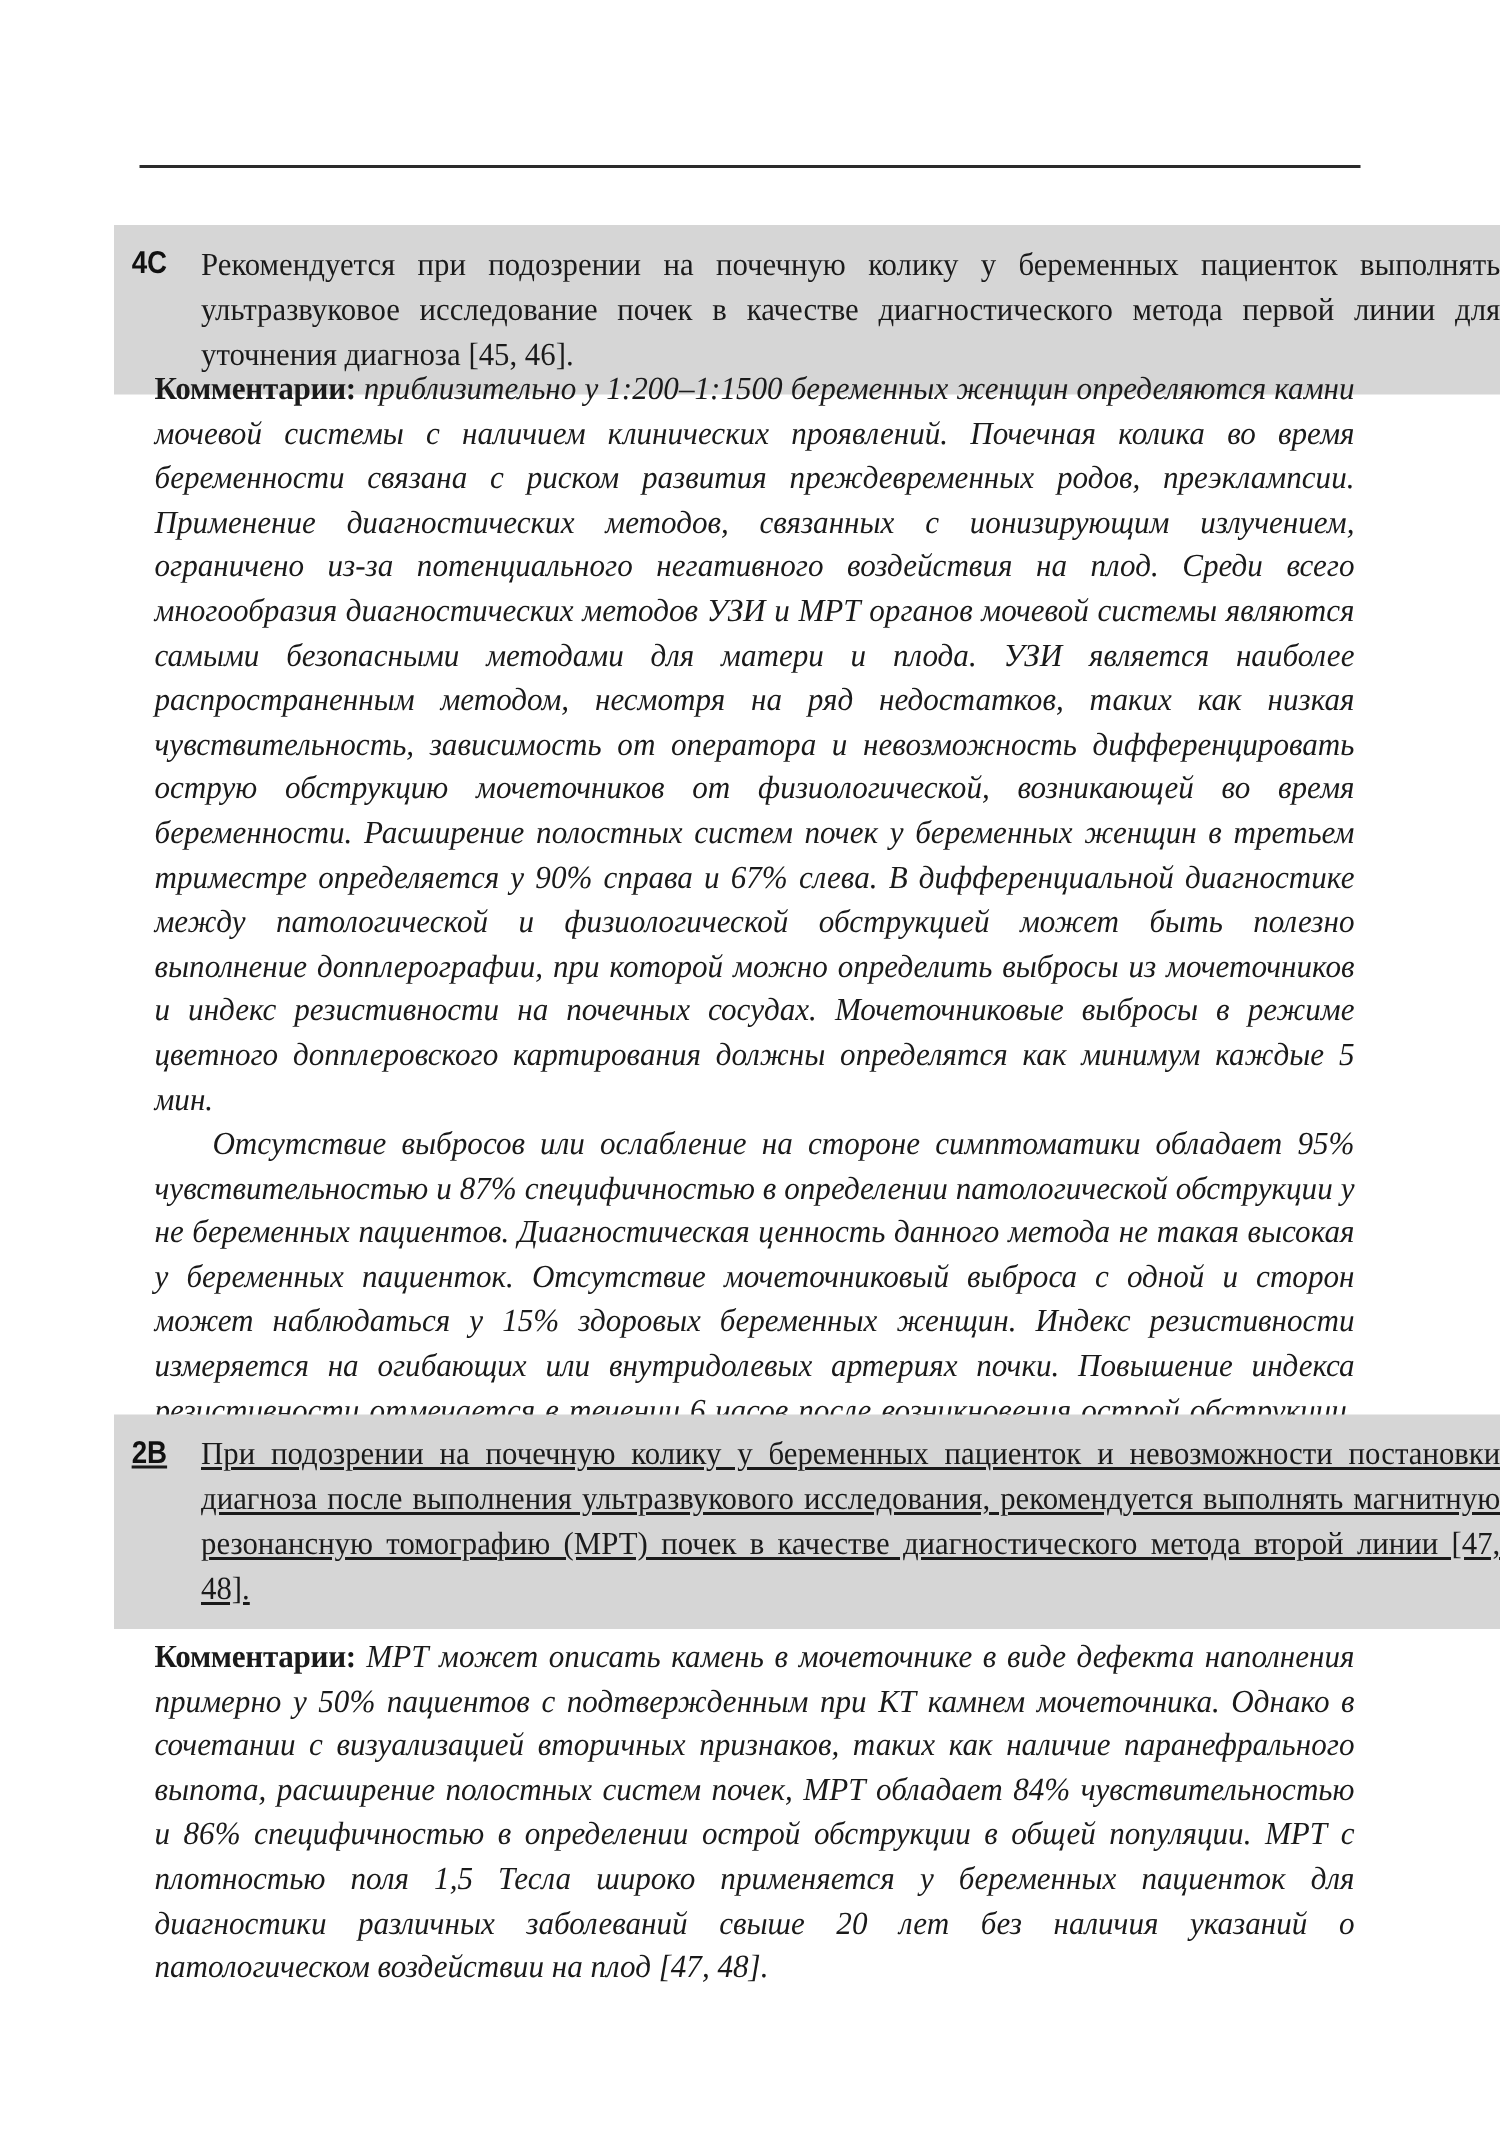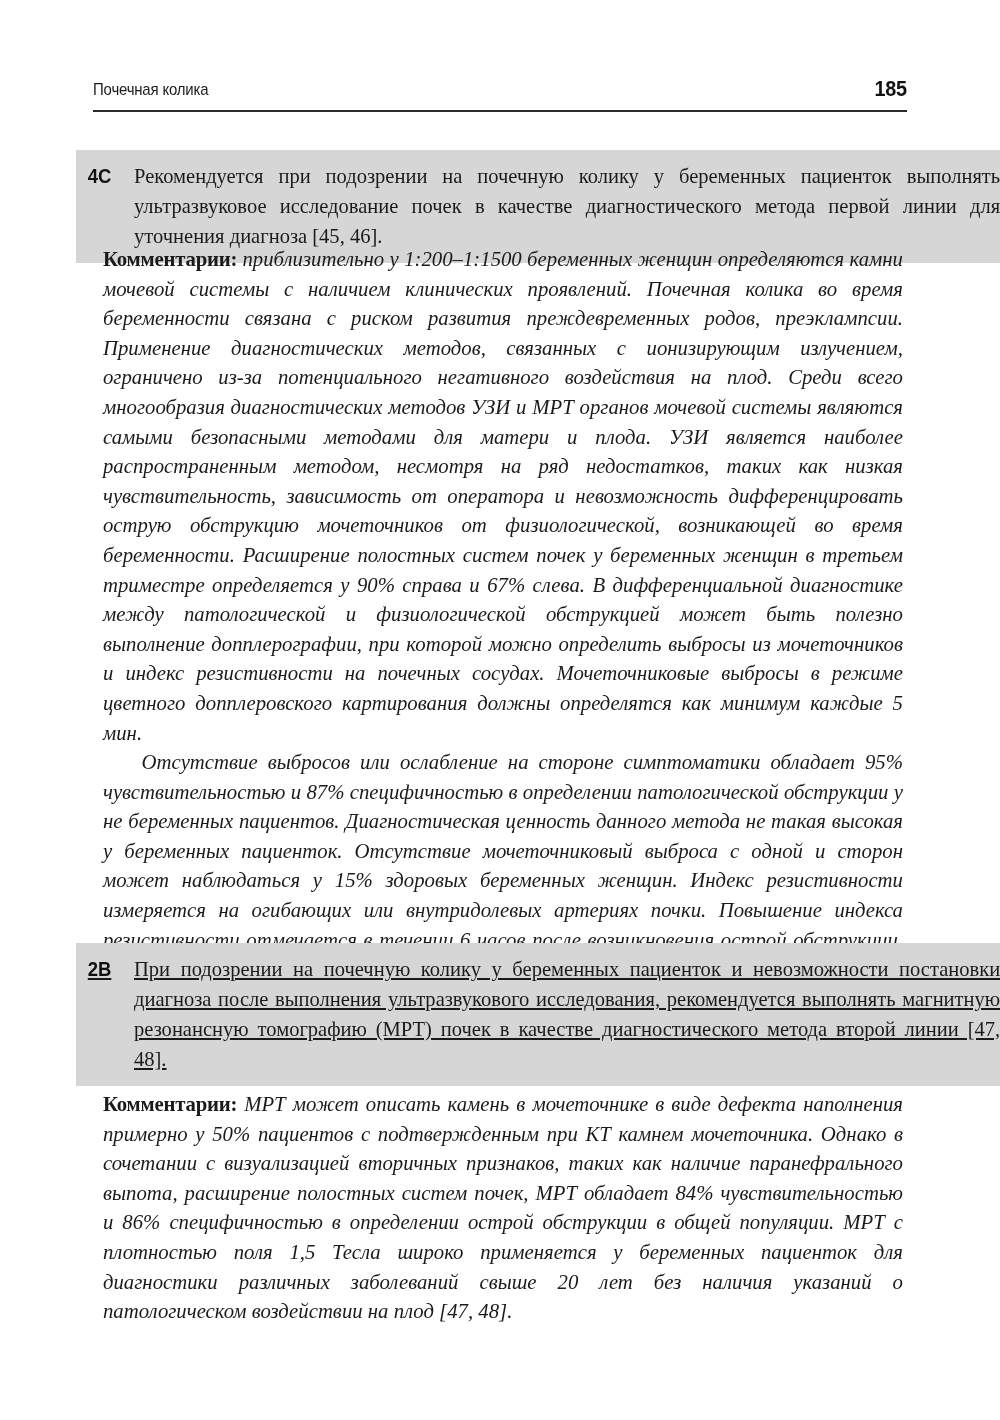--- a/index.html
+++ b/index.html
@@ -131,24 +131,20 @@
   }
 
   #commentary-1 { top: 245px; }
   #commentary-2 { top: 1090px; }
 </style>
 </head>
 <body>
 
 <div class="page">
 
-  <div class="running-head">
-    <div class="running-head-title">Почечная колика</div>
-    <div class="running-head-page">185</div>
-  </div>
   <div class="head-rule"></div>
 
   <div class="rec-block" id="rec-block-1">
     <div class="rec-grade">4C</div>
     <div class="rec-text">Рекомендуется при подозрении на почечную колику у беременных пациенток выполнять ультразвуковое исследование почек в качестве диагностического метода первой линии для уточнения диагноза [45, 46].</div>
   </div>
 
   <div class="commentary" id="commentary-1">
     <p class="no-indent">
       <span class="lead-label">Комментарии: </span>

